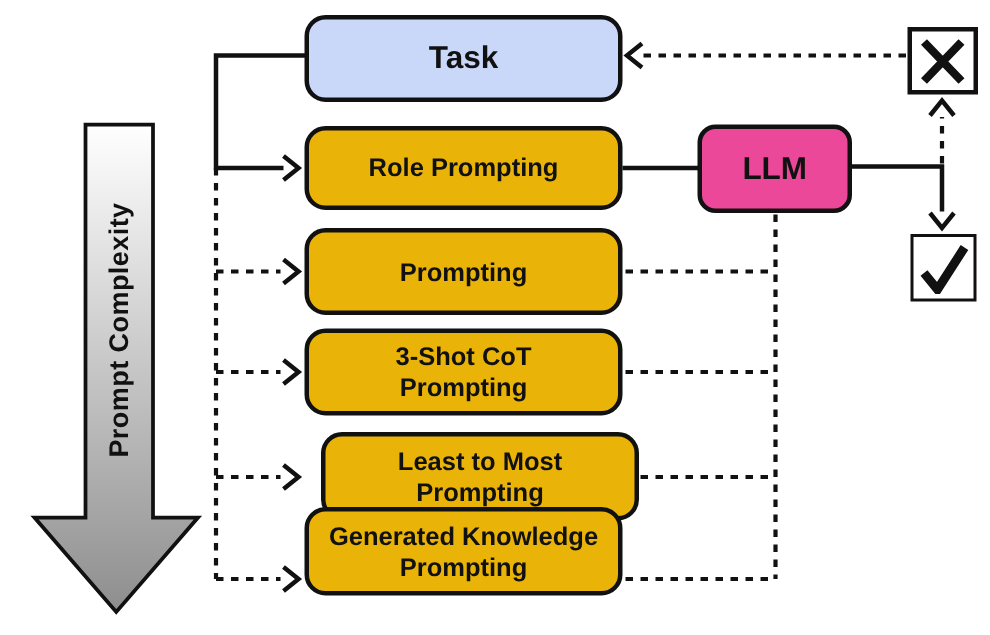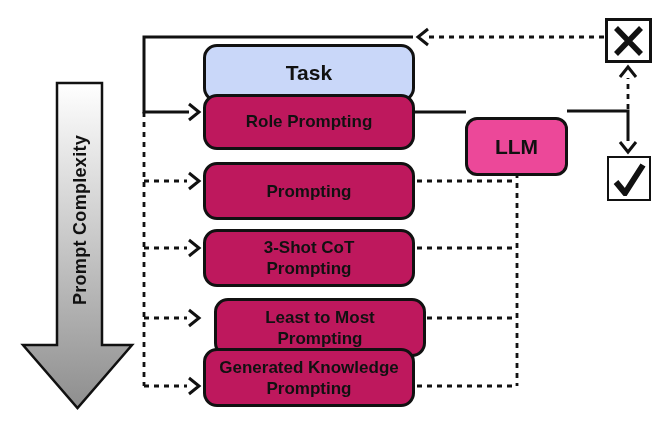--- a/index.html
+++ b/index.html
@@ -22,23 +22,23 @@
     display:flex;
     flex-direction:column;
     align-items:center;
     justify-content:center;
     text-align:center;
     font-weight:bold;
     color:#111111;
     line-height:1.2;
   }
   .blue{background:#c9d7f9;}
-  .pink{background:#be185d;margin-top:10px;}
+  .pink{background:#eab308;}
   .yellow{background:#ec4899;}
-  .big-label{font-size:21px;margin-top:34px;}
+  .big-label{font-size:21px;}
   .mid-label{font-size:17px;}
   .two-line span{display:block;font-size:17px;line-height:21px;}
   .mini-box{
     position:absolute;
     box-sizing:border-box;
     border:3px solid #111111;
     background:#ffffff;
     display:flex;
     align-items:center;
     justify-content:center;

